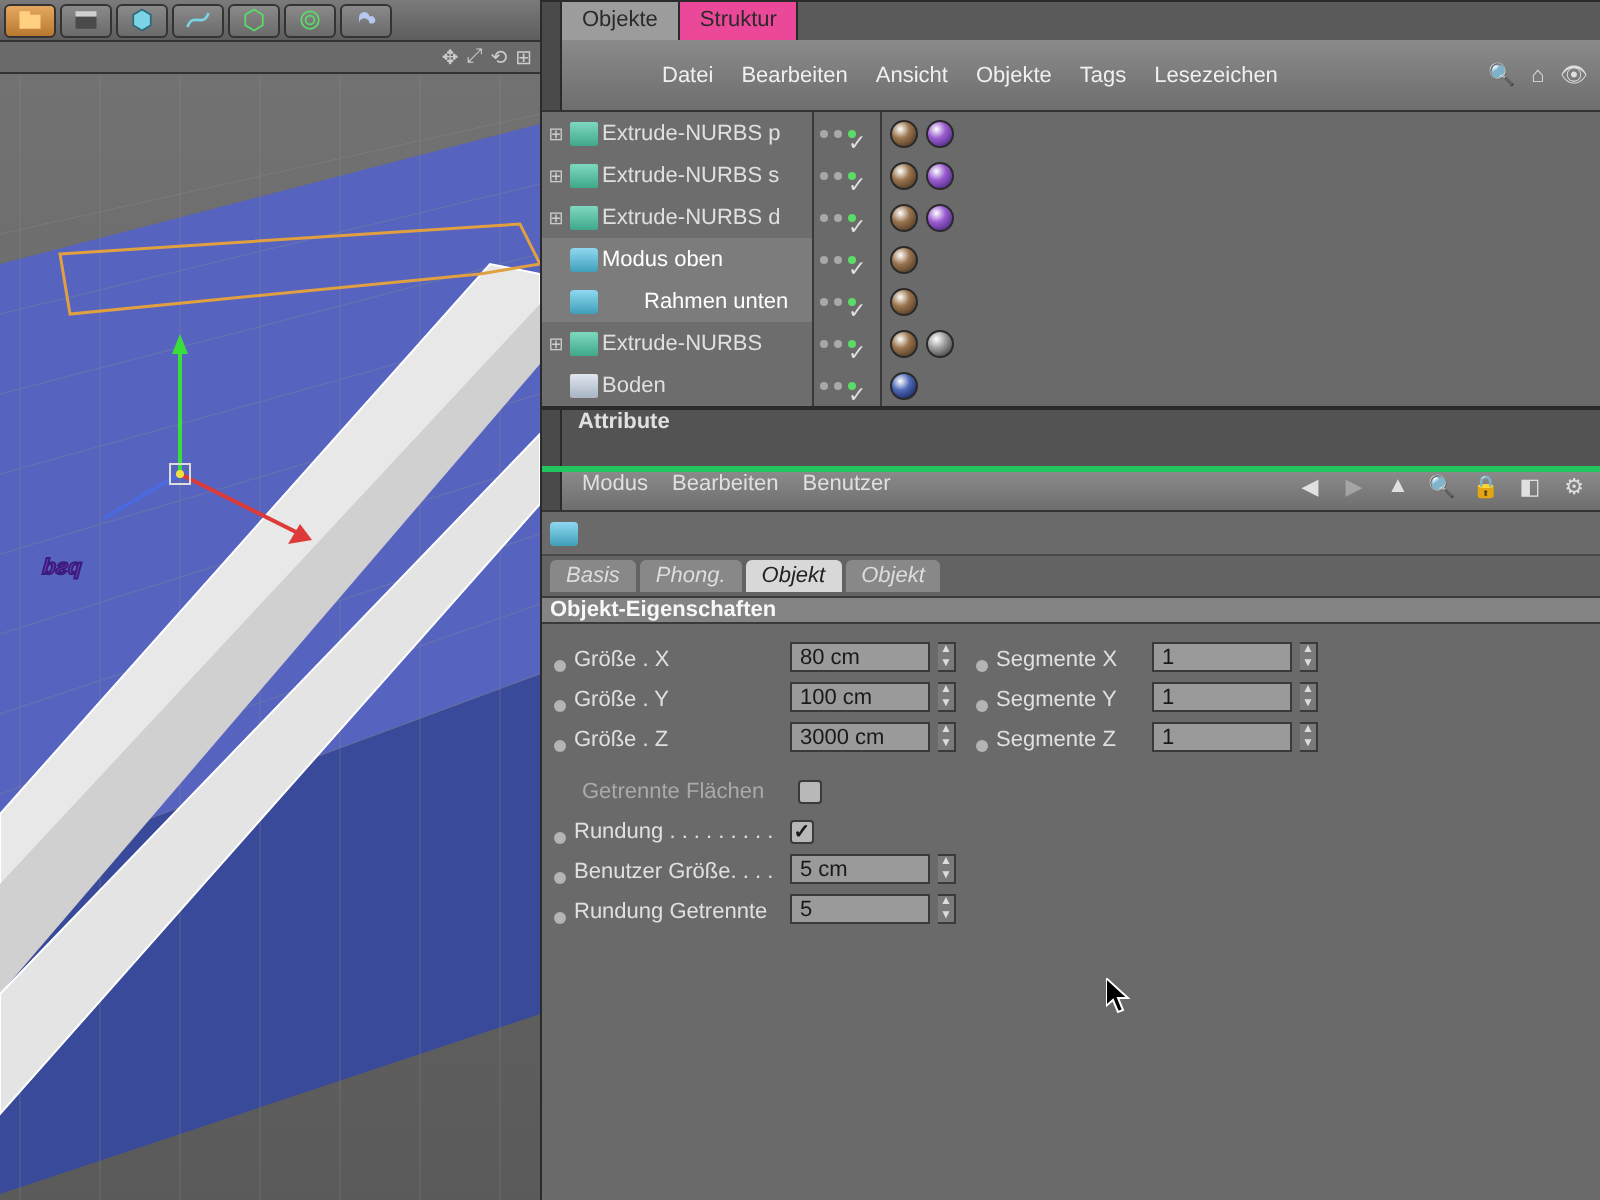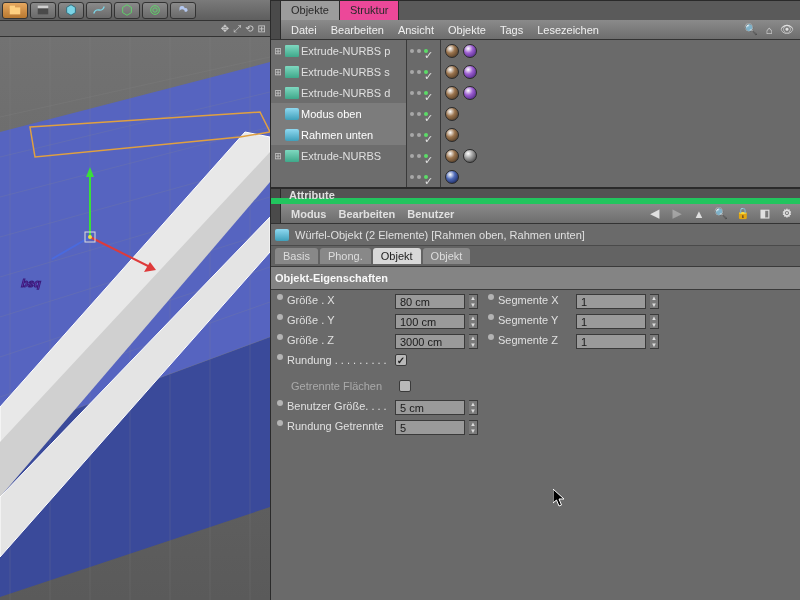--- a/index.html
+++ b/index.html
@@ -13,21 +13,21 @@
 .viewport-subbar { height: 16px; background: #6a6a6a; border-bottom: 1px solid #333; display: flex; justify-content: flex-end; align-items: center; padding-right: 4px; gap: 4px;}
 .viewport-subbar span { color: #ccc; font-size: 10px;}
 .view3d { flex: 1; position: relative; background: linear-gradient(#727272, #5a5a5a); overflow: hidden; }
 
 
 .rpanel { flex: 1; display: flex; flex-direction: column; background: #5e5e5e; border-left: 1px solid #2a2a2a;}
 .tabs-row { height: 20px; background: #5a5a5a; display: flex; border-top: 1px solid #2a2a2a;}
 .gutter { width: 10px; background: #4a4a4a; border-right: 1px solid #2a2a2a;}
 .tab-btn { padding: 3px 10px; background: #ec4899; border-right: 1px solid #2a2a2a;  color: #2a2a2a;}
 .tab-btn.active { background: #9c9c9c; }
-.menubar { height: 20px; background: linear-gradient(#8a8a8a,#6e6e6e); border-bottom: 1px solid #333; display: flex; align-items: center; }
+.menubar { height: 36px; background: linear-gradient(#8a8a8a,#6e6e6e); border-bottom: 1px solid #333; display: flex; align-items: center; gap: 40px; }
 .menubar .menu-items { display: flex; gap: 14px; padding-left: 10px;}
 .menubar .menu-items span { color: #f0f0f0; }
 .menubar .right-icons { margin-left: auto; display: flex; gap: 4px; padding-right: 6px;}
 .small-icon { width: 14px; height: 14px; display: inline-flex; justify-content: center; align-items: center;}
 
 .obj-tree { height: 148px; display: flex; border-bottom: 1px solid #2a2a2a; background: #6a6a6a; }
 .tree-col { flex: 0 0 136px; background: #6d6d6d; border-right: 1px solid #3a3a3a; overflow: hidden;}
 .layer-col { flex: 0 0 34px; border-right: 1px solid #3a3a3a;}
 .tag-col { flex: 1; }
 .tree-row { height: 21px; display: flex; align-items: center; padding-left: 2px; gap: 2px;}
@@ -40,36 +40,36 @@
 .tree-label { white-space: nowrap; overflow: hidden; }
 .layer-row { height: 21px; display: flex; align-items: center; justify-content: flex-start; gap: 3px; padding-left: 3px;}
 .dot { width: 4px; height: 4px; border-radius: 2px; background: #a8a8a8;}
 .dot.g { background: #5bdc67;}
 .tag-row { height: 21px; display: flex; align-items: center; gap: 4px; padding-left: 4px;}
 .ball { width: 14px; height: 14px; border-radius: 7px; background: radial-gradient(circle at 35% 30%, #fff, #9a744e 40%, #3a2a1a 100%); border: 1px solid #2a2a2a;}
 .ball.purple { background: radial-gradient(circle at 35% 30%, #fff, #9b5dd0 40%, #3a1a6f 100%);}
 .ball.grey { background: radial-gradient(circle at 35% 30%, #fff, #9e9e9e 40%, #2a2a2a 100%);}
 .ball.navy { background: radial-gradient(circle at 35% 30%, #fff, #4e6ab8 40%, #0a1340 100%);}
 
-.attr-header { height: 16px; background: #535353; border-top: 1px solid #2a2a2a; border-bottom: 6px solid #22c55e; display: flex; }
+.attr-header { height: 32px; background: #535353; border-top: 1px solid #2a2a2a; border-bottom: 3px solid #22c55e; display: flex; }
 .attr-header .gutter { height: 100%;}
 .attr-title { font-weight: bold; padding-left: 8px;}
-.attr-menubar { height: 20px; background: linear-gradient(#8a8a8a,#6e6e6e); display: flex; align-items: center; border-bottom: 1px solid #333; font-weight: bold;}
+.attr-menubar { height: 20px; background: linear-gradient(#8a8a8a,#6e6e6e); display: flex; border-bottom: 1px solid #333;}
 .attr-menubar .menu-items { display: flex; gap: 12px; padding-left: 10px;}
 .attr-menubar .right-icons { margin-left: auto; display: flex; gap: 8px; padding-right: 6px;}
 
 .obj-desc { height: 22px; display: flex; align-items: center; padding-left: 4px; gap: 6px; background: #6a6a6a; border-bottom: 1px solid #4a4a4a;}
-.attr-tabs { height: 20px; display: flex; background: #636363; padding-left: 4px; gap: 2px; align-items: center;}
+.attr-tabs { height: 20px; display: flex; background: #636363; padding-left: 4px; gap: 2px; align-items: center; font-style: italic;}
 .attr-tab { padding: 2px 8px; background: #888; border-radius: 3px 3px 0 0; color: #ddd;}
 .attr-tab.active { background: #d8d8d8; color: #222; }
 
-.section-head { height: 24px; background: #848484; border-top: 1px solid #3a3a3a; border-bottom: 1px solid #3a3a3a; display: flex; align-items: center; padding-left: 4px; font-weight: bold; color: #f8f8f8;}
+.section-head { height: 14px; background: #848484; border-top: 1px solid #3a3a3a; border-bottom: 1px solid #3a3a3a; display: flex; align-items: center; padding-left: 4px; font-weight: bold; color: #f8f8f8;}
 
 .props { flex: 1; background: #6a6a6a; padding: 4px 6px; overflow: hidden;}
-.prop-row { height: 20px; display: flex; align-items: flex-start; gap: 4px; }
+.prop-row { height: 20px; display: flex; align-items: flex-end; gap: 4px; }
 .prop-dot { width: 6px; height: 6px; border-radius: 3px; background: #b4b4b4;}
 .prop-label { width: 104px; white-space: nowrap; }
 .num-field { width: 70px; height: 15px; background: #9a9a9a; border: 1px solid #3a3a3a; display: flex; align-items: center;}
 .num-field span { padding-left: 4px; color: #1a1a1a;}
 .spinner { width: 9px; height: 15px; background: #7a7a7a; border: 1px solid #3a3a3a; border-left: none; display: flex; flex-direction: column;}
 .spinner div { flex: 1; display:flex; justify-content:center; align-items:center; font-size:6px; color:#ddd;}
 .chk { width: 12px; height: 12px; background: #b8b8b8; border: 1px solid #3a3a3a; border-radius: 2px; display: inline-flex; justify-content: center; align-items: center;}
 .chk.checked::after { content: "✓"; font-size: 10px; color: #1a1a1a; font-weight: bold;}
 .cursor { position: absolute; left: 553px; top: 489px; pointer-events: none;}
 </style>
@@ -213,26 +213,31 @@
           <span class="tree-label">Extrude-NURBS d</span>
         </div>
         <div class="tree-row sel">
           <span class="exp"></span>
           <span class="obj-icon obj-cube"></span>
           <span class="tree-label" style="color: rgb(255, 255, 255);">Modus oben</span>
         </div>
         <div class="tree-row sel">
           <span class="exp"></span>
           <span class="obj-icon obj-cube"></span>
-          <span class="tree-label" style="color: rgb(255, 255, 255);">Rahmen unten</span>
+          <span class="tree-label" style="color: rgb(255, 255, 255); margin-left: 21px;">Rahmen unten</span>
         </div>
         <div class="tree-row">
           <span class="exp">⊞</span>
           <span class="obj-icon obj-nurbs"></span>
           <span class="tree-label">Extrude-NURBS</span>
+        </div>
+        <div class="tree-row">
+          <span class="exp"></span>
+          <span class="obj-icon obj-floor"></span>
+          <span class="tree-label">Boden</span>
         </div>
       </div>
     <div class="layer-col" id="tree-layers">
         <div class="layer-row">
           <span class="dot"></span>
           <span class="dot"></span>
           <span class="dot g">✓</span>
         </div>
         <div class="layer-row">
           <span class="dot"></span>
@@ -311,21 +316,20 @@
       <span class="small-icon">▲</span>
       <span class="small-icon">🔍</span>
       <span class="small-icon">🔒</span>
       <span class="small-icon">◧</span>
       <span class="small-icon">⚙</span>
     </div>
   </div>
 
   <div class="obj-desc">
     <div class="obj-icon obj-cube"></div>
-    <span>Würfel-Objekt (2 Elemente) [Rahmen oben, Rahmen unten]</span>
   </div>
 
   <div class="attr-tabs">
     <div class="attr-tab">Basis</div>
     <div class="attr-tab">Phong.</div>
     <div class="attr-tab active">Objekt</div>
     <div class="attr-tab">Objekt</div>
   </div>
 
   <div class="section-head">Objekt-Eigenschaften</div>
@@ -384,32 +388,32 @@
       <span class="prop-dot" style="margin-left:6px"></span>
         <span style="width:74px">Segmente Z</span>
       <div class="num-field">
           <span>1</span>
         </div>
         <div class="spinner">
           <div>▲</div>
           <div>▼</div>
         </div>
     </div>
-    <div class="prop-row">
-      <span class="prop-dot"></span>
-        <span class="prop-label"><span>Rundung</span><span> . . . . . . . . .</span></span>
-      <span class="chk checked"></span>
-    </div>
     <div class="prop-row" style="margin-top:6px">
       <span style="width:10px"></span>
         <span class="prop-label" style="color:#aaa">Getrennte Flächen</span>
       <span class="chk"></span>
     </div>
     <div class="prop-row">
       <span class="prop-dot"></span>
+        <span class="prop-label"><span>Rundung</span><span> . . . . . . . . .</span></span>
+      <span class="chk checked"></span>
+    </div>
+    <div class="prop-row">
+      <span class="prop-dot"></span>
         <span class="prop-label"><span>Benutzer Größe</span><span>. . . .</span></span>
       <div class="num-field">
           <span>5 cm</span>
         </div>
         <div class="spinner">
           <div>▲</div>
           <div>▼</div>
         </div>
     </div>
     <div class="prop-row">

